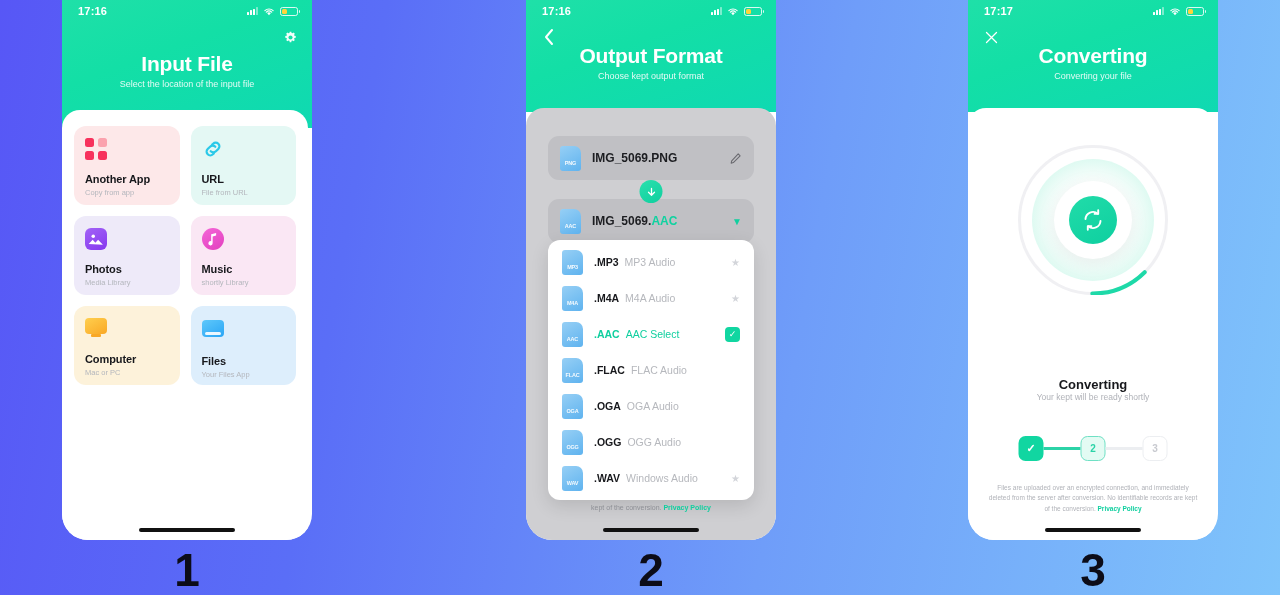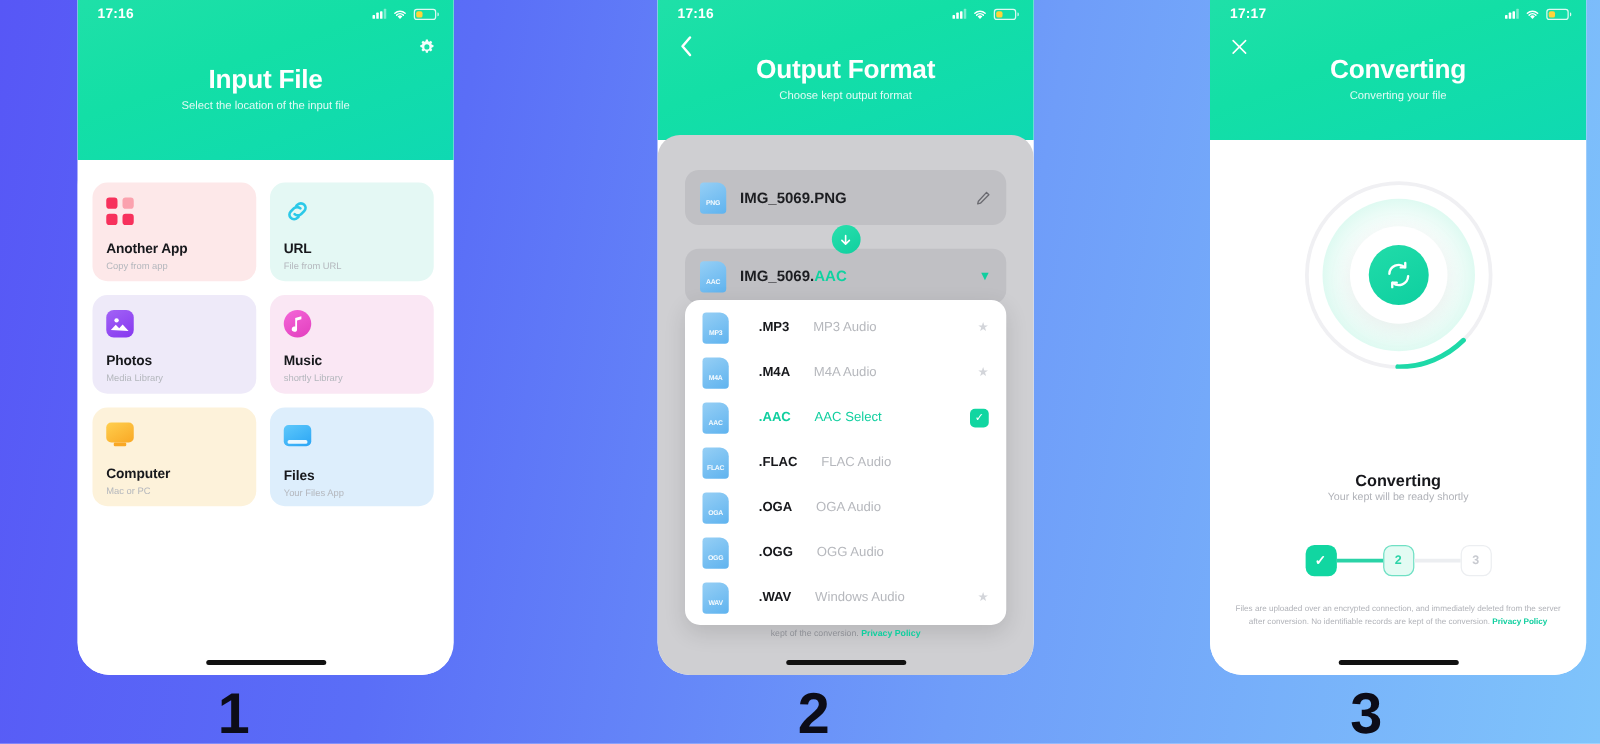--- a/index.html
+++ b/index.html
@@ -12,21 +12,21 @@
     background: linear-gradient(100deg, #5757f6 0%, #5a6ef7 28%, #6f9df9 62%, #7fc4fb 100%);
     position: relative;
   }
 
   .stage { position: absolute; inset: 0; }
 
   
   .phone {
     position: absolute;
     top: 0;
-    width: 301px;
+    width: 250px;
     height: 540px;
     overflow: hidden;
     background: #fff;
     border-radius: 0 0 26px 26px;
   }
   #phone1 { left: 62px; }
   #phone2 { left: 526px; }
   #phone3 { left: 968px; }
 
   .screen { position: absolute; inset: 0; overflow: hidden; }
@@ -74,21 +74,21 @@
   }
   .navbtn {
     position: absolute; left: 14px; top: 28px;
     width: 18px; height: 18px; color: #fff;
     display: flex; align-items: center; justify-content: center;
   }
 
   
   .sheet-white {
     position: absolute; left: 0; right: 4px;
-    background: #fff; border-radius: 18px 18px 0 0; margin-top: 20px;
+    background: #fff; border-radius: 18px 18px 0 0;
   }
   #phone1 .sheet-white { top: 110px; bottom: 0; }
 
   .grid {
     display: grid; grid-template-columns: 1fr 1fr;
     gap: 11px; padding: 16px 12px 0 12px;
   }
   .card {
     border-radius: 12px; padding: 12px 11px 11px 11px;
     height: 79px; position: relative;
@@ -156,21 +156,21 @@
   .dropdown {
     position: absolute; left: 22px; right: 22px; top: 240px;
     background: #fff; border-radius: 12px; padding: 4px 0;
     box-shadow: 0 6px 18px rgba(0,0,0,.12); overflow: hidden;
   }
   .dropdown:before {
     content: ""; position: absolute; left: 50%; top: -6px; margin-left: -7px;
     border-left: 7px solid transparent; border-right: 7px solid transparent;
     border-bottom: 7px solid #fff;
   }
-  .ddrow { display: flex; align-items: center; height: 36px; padding: 0 14px; gap: 13px; }
+  .ddrow { display: flex; align-items: center; height: 36px; padding: 0 14px; }
   .ddrow .ext { font-size: 10.5px; font-weight: bold; color: #17181c; }
   .ddrow .desc { font-size: 10.5px; color: #b6b8bd; margin-left: 6px; }
   .ddrow.sel .ext, .ddrow.sel .desc { color: #10cf9f; }
   .ddrow .sp { flex: 1; }
   .star { color: #d3d5da; font-size: 10px; }
   .check {
     width: 15px; height: 15px; border-radius: 4px; background: #11d6a1;
     color: #fff; font-size: 9px; display: flex; align-items: center; justify-content: center;
   }
 

